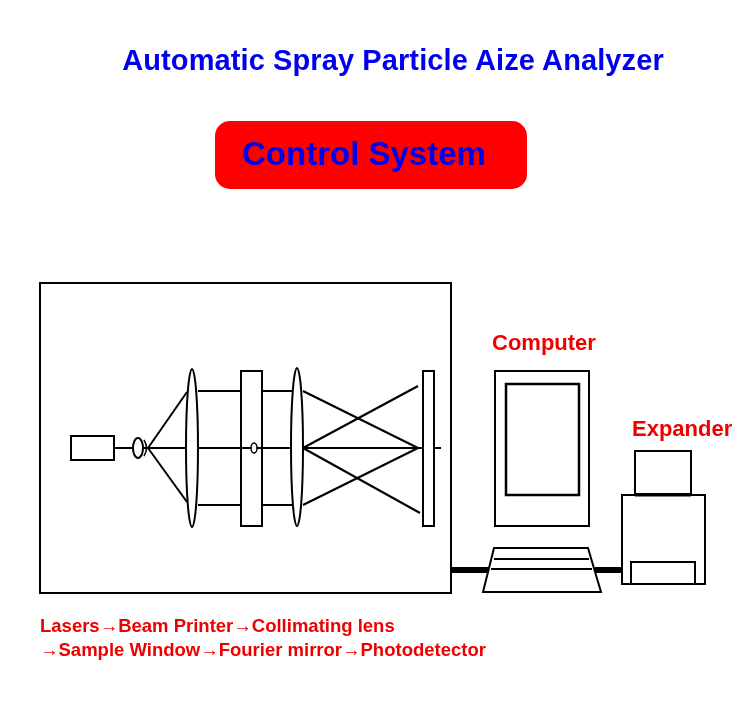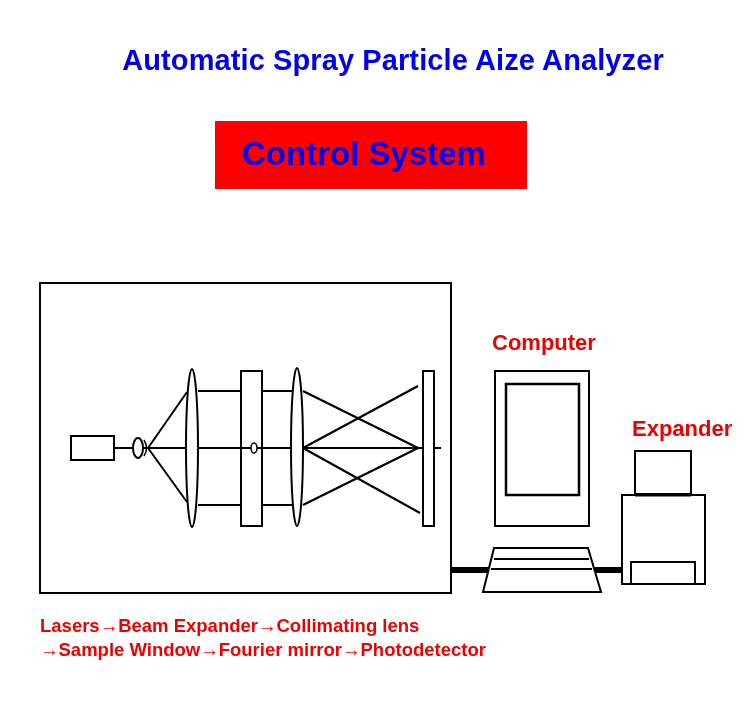--- a/index.html
+++ b/index.html
@@ -1,21 +1,21 @@
 <!DOCTYPE html>
 <html><head>
   <meta charset="utf-8">
   <style>
     html, body { margin: 0; padding: 0; background: #ffffff; }
     body { width: 750px; height: 713px; position: relative; overflow: hidden;
            font-family: "Liberation Sans", sans-serif; }
     .title { position: absolute; left: 0; top: 44px; width: 786px; text-align: center;
              color: #0000ee; font-weight: bold; font-size: 29px; letter-spacing: 0.1px; }
     .banner { position: absolute; left: 215px; top: 121px; width: 312px; height: 68px;
-              background: #ff0000; }
+              background: #ff0000; border-radius: 15px; }
     .banner span { position: absolute; left: 27px; top: 14px; color: #0000ee;
                    font-weight: bold; font-size: 33px; }
     .diagram { position: absolute; left: 0; top: 0; }
     .label { position: absolute; color: #ee0000; font-weight: bold; font-size: 22px; }
     .caption { position: absolute; left: 40px; top: 614px; color: #ee0000; font-weight: bold;
                font-size: 18.5px; line-height: 24px; }
   </style>
 </head>
 <body>
 
@@ -91,15 +91,15 @@
     <rect x="622" y="495" width="83" height="89" fill="#fff" stroke="#000" stroke-width="2"></rect>
     <line x1="635" y1="495" x2="691" y2="495" stroke="#000" stroke-width="3"></line>
     <rect x="631" y="562" width="64" height="22" fill="#fff" stroke="#000" stroke-width="2"></rect>
   </g>
 </svg>
 
 <div class="label" style="left:492px; top:330px;">Computer</div>
 <div class="label" style="left:632px; top:416px;">Expander</div>
 
 <div class="caption">
-  <div>Lasers→Beam Expander→Collimating lens</div>
+  <div>Lasers→Beam Printer→Collimating lens</div>
   <div>→Sample Window→Fourier mirror→Photodetector</div>
 </div>
 
 </body></html>

